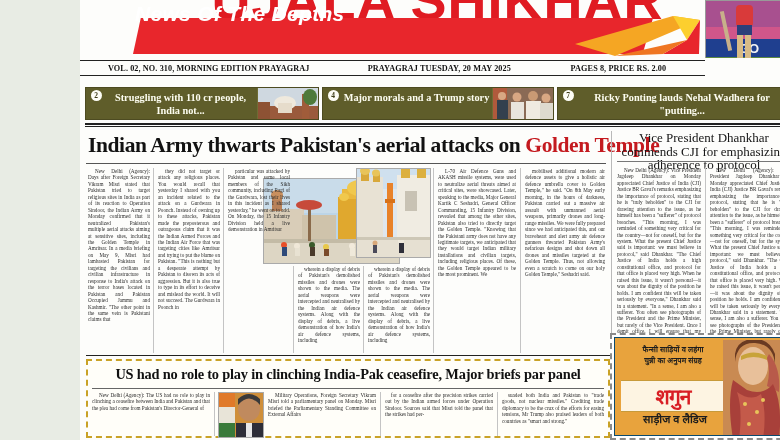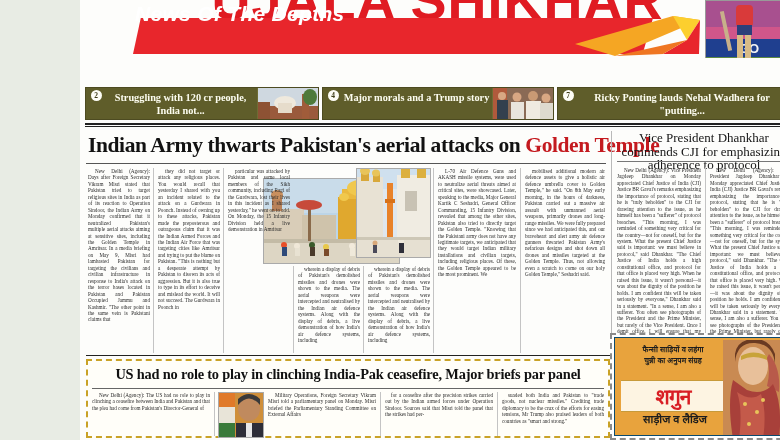--- a/index.html
+++ b/index.html
@@ -361,28 +361,33 @@
         <rect x="31" y="24" width="15" height="10" fill="#2b3f7a"></rect>
         <rect x="31" y="34" width="6" height="30" fill="#d8bb86"></rect>
         <rect x="39" y="34" width="6" height="30" fill="#d8bb86"></rect>
         <rect x="30" y="62" width="8" height="12" fill="#efefef"></rect>
         <rect x="39" y="62" width="8" height="12" fill="#efefef"></rect>
         <rect x="18" y="10" width="4" height="40" fill="#c8b08a" transform="rotate(-12 20 30)"></rect>
       </svg>
     </div>
   </div>
 
+  <div class="folio">
+    <div class="fl">VOL. 02, NO. 310,    MORNING EDITION PRAYAGRAJ</div>
+    <div class="fc">PRAYAGRAJ TUESDAY, 20 MAY 2025</div>
+    <div class="fr">PAGES 8,  PRICE RS. 2.00</div>
+  </div>
 
   <div class="teasers">
 
     <div class="teaser t1">
       <div class="teaser-num">
         <span>2</span>
       </div>
-      <div class="teaser-text">Struggling with 120 cr people, India not...</div>
+      <div class="teaser-text">Struggling with 110 cr people, India not...</div>
       <div class="teaser-photo">
         <svg width="60" height="31" viewBox="0 0 60 31" preserveAspectRatio="none">
           <rect width="60" height="31" fill="#cfd8e0"></rect>
           <rect y="18" width="60" height="13" fill="#9a5a3c"></rect>
           <ellipse cx="27" cy="15" rx="11" ry="7" fill="#efe9dd"></ellipse>
           <rect x="20" y="15" width="14" height="10" fill="#e6dccb"></rect>
           <rect x="44" y="6" width="7" height="25" fill="#a05c3a"></rect>
           <ellipse cx="52" cy="9" rx="7" ry="8" fill="#4e7a3a"></ellipse>
           <rect x="0" y="14" width="12" height="17" fill="#8d5234"></rect>
         </svg>

